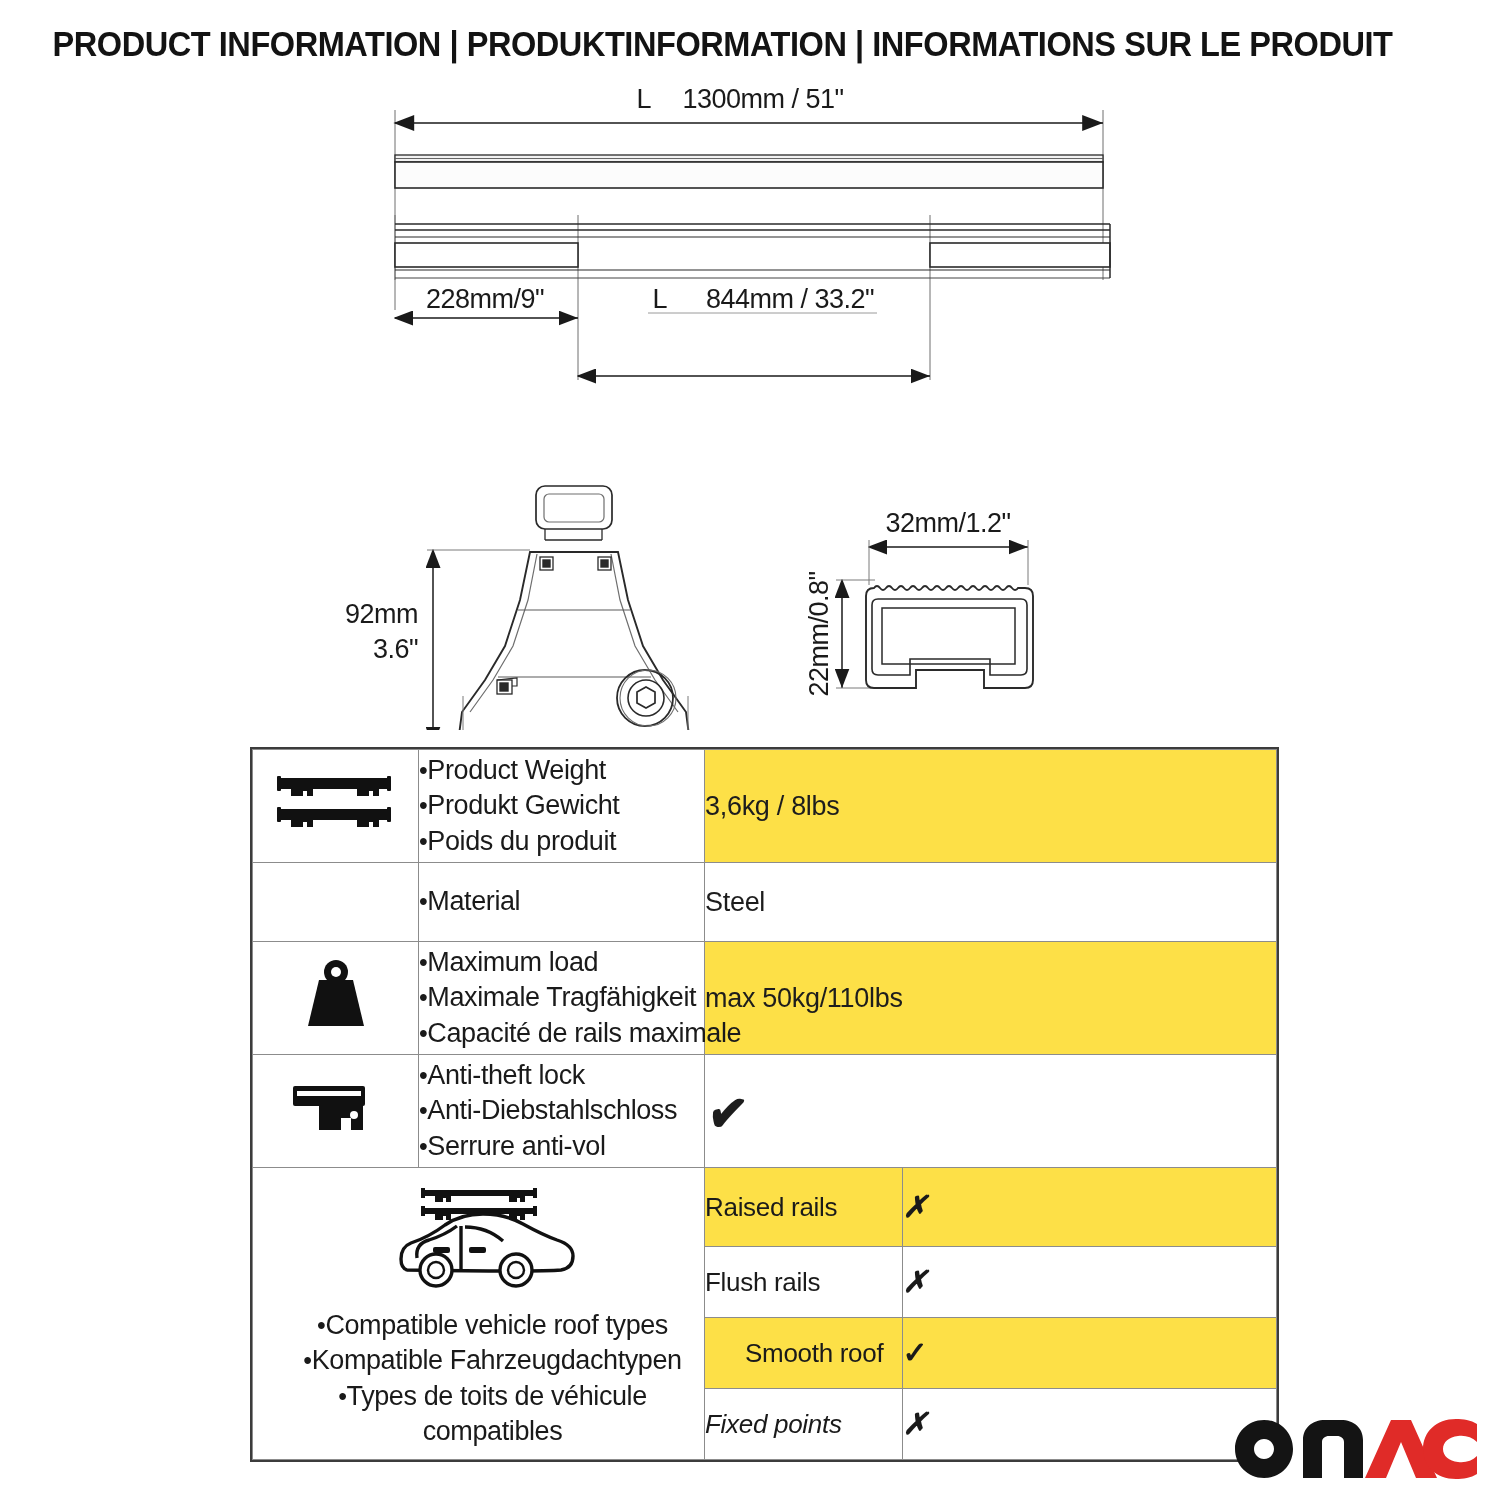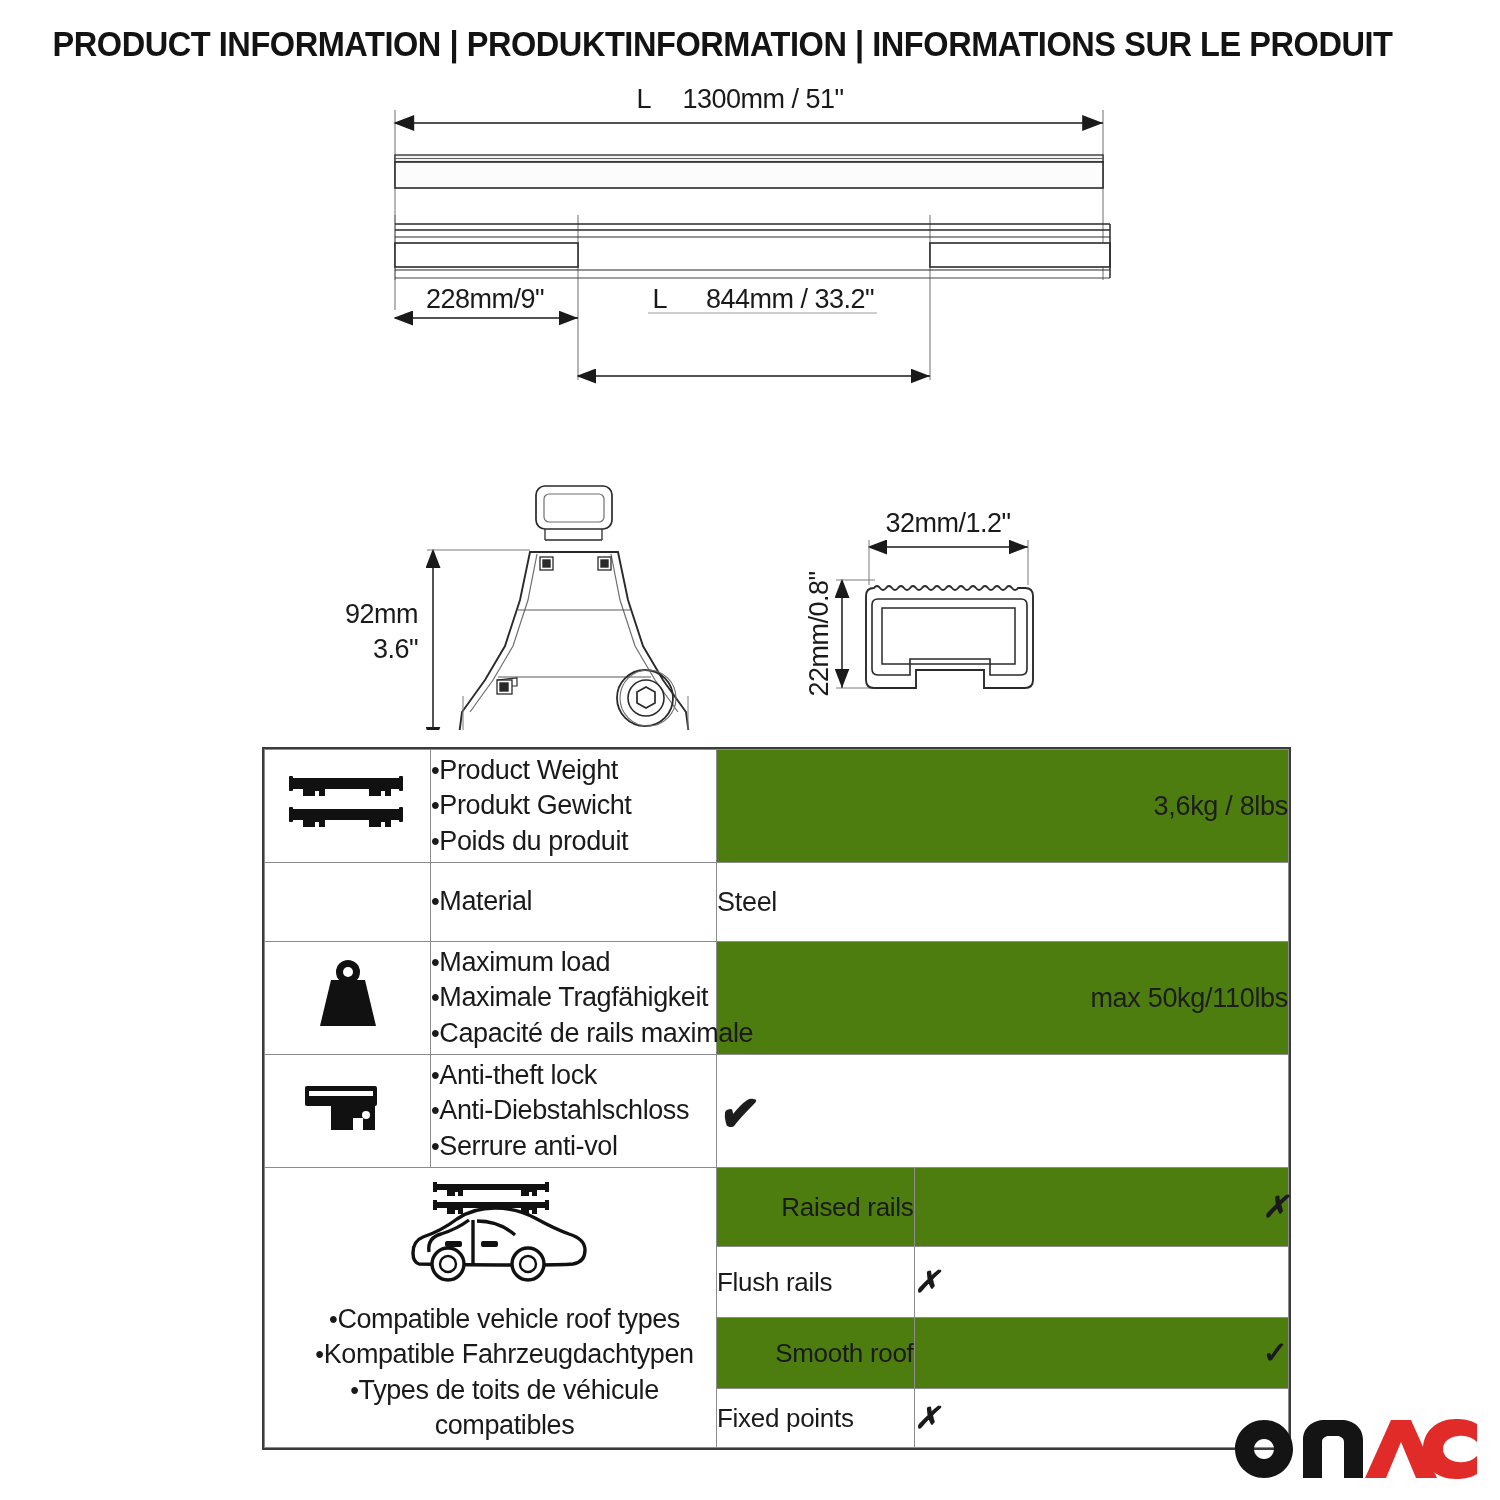--- a/index.html
+++ b/index.html
@@ -30,37 +30,37 @@
   
   .drawing{
     position:absolute;
     left:0;top:80px;width:1500px;height:650px;
   }
   .drawing svg{display:block;}
 
   
   .spec-table{
     position:absolute;
-    left:262px;top:747px;
+    left:250px;top:747px;
     width:1029px;
     border:2px solid #3c3c3c;
     border-collapse:collapse;
     box-sizing:border-box;
   }
   .spec-table table{
     border-collapse:collapse;
     width:100%;
     table-layout:fixed;
   }
   .spec-table td{
     border:1px solid #8c8c8c;
     vertical-align:middle;
     padding:0;
   }
-  .shade{background:#4d7c0f;text-align:right;}
+  .shade{background:#fde047;}
   .icon-cell{
     width:165px;
     text-align:center;
     padding:6px 4px;
   }
   .label-cell{
     padding-left:4px;
     padding-right:2px;
   }
   .val-cell{
@@ -409,21 +409,21 @@
             <span class="cross">✗</span>
           </td>
         </tr>
         <tr class="shade">
           <td class="roof-label" style="height:70px;border-left:0;padding-left:40px;">Smooth roof</td>
           <td class="roof-mark" style="border-right:0;">
             <span class="small-check">✓</span>
           </td>
         </tr>
         <tr>
-          <td class="roof-label" style="height:58px;border-left:0;border-bottom:0;">Fixed points</td>
+          <td class="roof-label" style="height:70px;border-left:0;border-bottom:0;font-style:italic;">Fixed points</td>
           <td class="roof-mark" style="border-right:0;border-bottom:0;">
             <span class="cross">✗</span>
           </td>
         </tr>
       </tbody>
             </table>
     </td>
   </tr>
 </tbody>
     </table>

